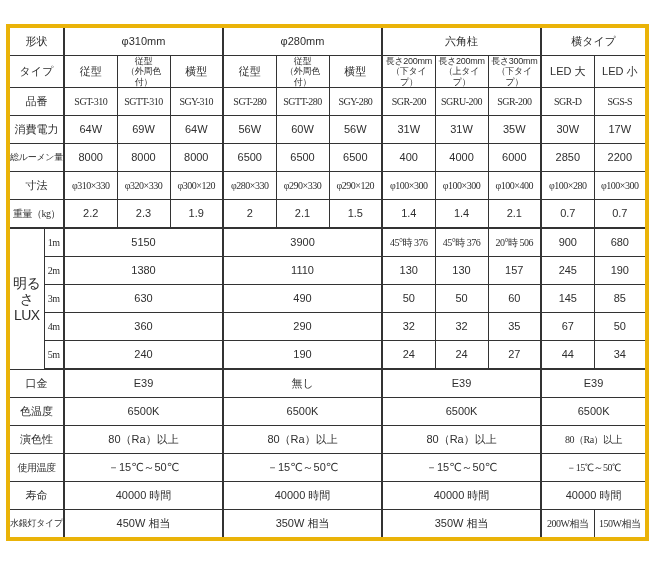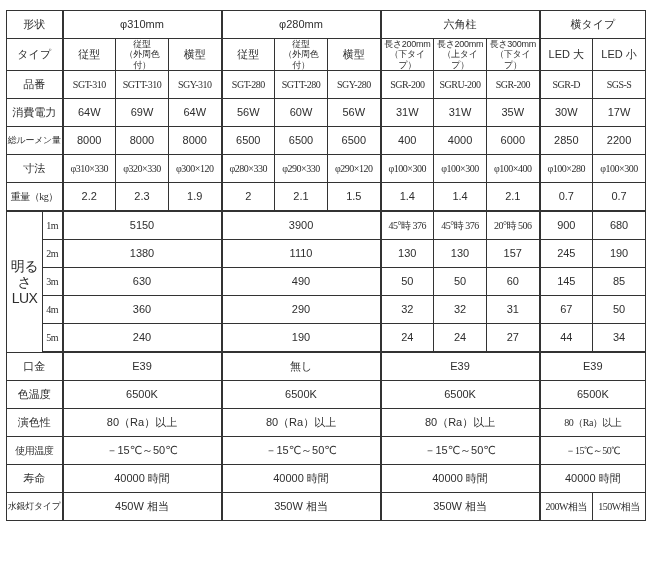--- a/index.html
+++ b/index.html
@@ -1,20 +1,20 @@
 <!DOCTYPE html>
 <html><head>
 <meta charset="utf-8">
 <style>
   html,body{margin:0;padding:0;background:#fff;}
   body{width:650px;height:570px;overflow:hidden;
        font-family:"Liberation Sans","DejaVu Sans",sans-serif;color:#2e2e2e;}
   table.spec{border-collapse:collapse;table-layout:fixed;
-             margin:10px 0 0 6px;width:639px;
-             border:1px solid #eab308;}
+             margin:24px 0 0 6px;width:639px;
+             border:4px solid #eab308;}
   td{border:1px solid #333;text-align:center;vertical-align:middle;
      font-size:11px;line-height:1.15;padding:0;height:27px;overflow:hidden;
      color:#2e2e2e;}
   td.pre{white-space:pre-line;}
   td.f9{font-size:9px;letter-spacing:-0.3px;}
   td.f85{font-size:14px;letter-spacing:-0.5px;}
   td.f10{font-size:10px;letter-spacing:-0.5px;font-family:Liberation Serif, serif;}
   td.gs{border-left:2px solid #333;}
   tr.hb td{border-bottom:2px solid #333;}
 </style>
@@ -172,21 +172,21 @@
     <td>60</td>
     <td class="gs">145</td>
     <td>85</td>
   </tr>
   <tr>
     <td class="f10">4m</td>
     <td colspan="3" class="gs">360</td>
     <td colspan="3" class="gs">290</td>
     <td class="gs">32</td>
     <td>32</td>
-    <td>31</td>
+    <td>35</td>
     <td class="gs">67</td>
     <td>50</td>
   </tr>
   <tr class="hb">
     <td class="f10">5m</td>
     <td colspan="3" class="gs">240</td>
     <td colspan="3" class="gs">190</td>
     <td class="gs">24</td>
     <td>24</td>
     <td>27</td>

